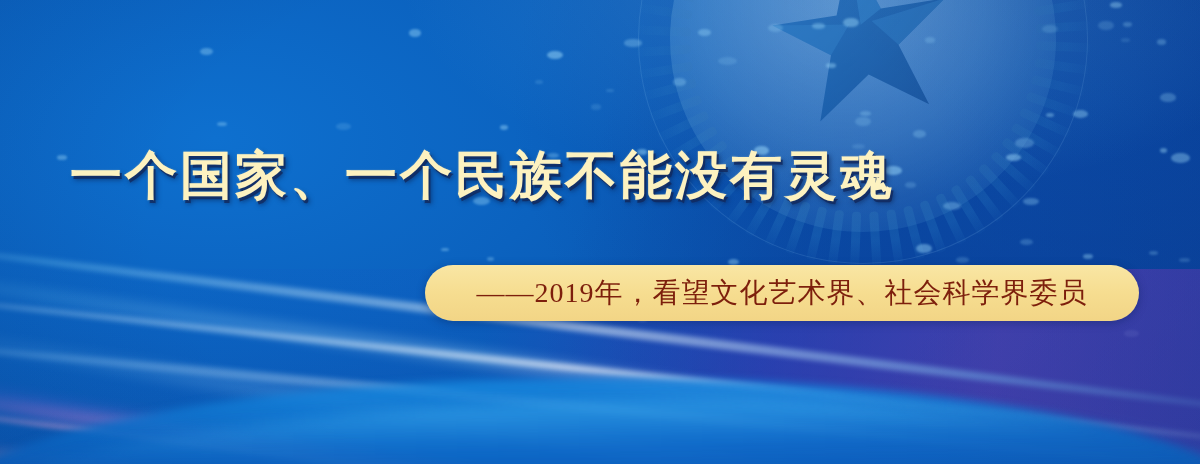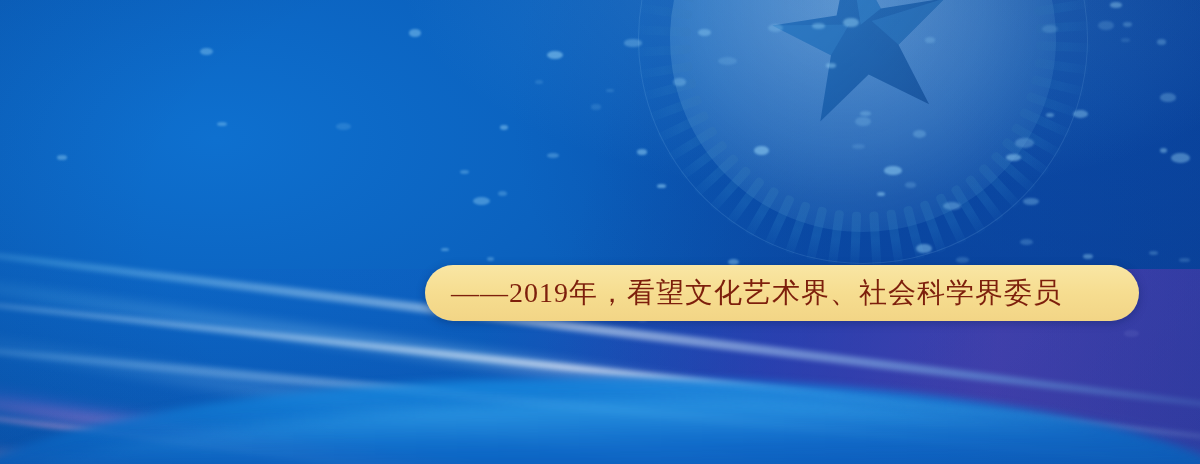--- a/index.html
+++ b/index.html
@@ -149,21 +149,21 @@
     position: absolute;
     left: 425px;
     top: 265px;
     width: 714px;
     height: 56px;
     border-radius: 28px;
     background: linear-gradient(180deg, #f9e6a4 0%, #f6dd90 50%, #f2d586 100%);
     box-shadow: 0 2px 8px rgba(6,30,80,.35);
     display: flex;
     align-items: center;
-    justify-content: flex-start;
+    justify-content: center;
     padding: 0 26px;
   }
   .subtitle-text {
     font-size: 28px;
     letter-spacing: 1px;
     color: #7d1f0c;
     white-space: nowrap;
     font-weight: 400;
   }
 </style>
@@ -313,19 +313,20 @@
       <div class="ray" style="top: 49%; height: 26px; opacity: 0.34; transform: rotate(9.8deg); background: linear-gradient(90deg, rgba(255, 255, 255, 0) 0%, rgba(176, 112, 216, 0.55) 14%, rgba(240, 160, 216, 0.95) 48%, rgba(176, 112, 216, 0.7) 76%, rgba(255, 255, 255, 0) 100%);"></div>
       <div class="ray" style="top: 55%; height: 11px; opacity: 0.55; transform: rotate(6deg); background: linear-gradient(90deg, rgba(255, 255, 255, 0) 0%, rgba(246, 223, 168, 0.55) 14%, rgba(255, 244, 212, 0.95) 48%, rgba(246, 223, 168, 0.7) 76%, rgba(255, 255, 255, 0) 100%);"></div>
       <div class="ray thin" style="top: 62%; height: 9px; opacity: 0.4; transform: rotate(4.4deg); background: linear-gradient(90deg, rgba(255, 255, 255, 0) 0%, rgba(127, 212, 250, 0.55) 14%, rgba(223, 244, 255, 0.95) 48%, rgba(127, 212, 250, 0.7) 76%, rgba(255, 255, 255, 0) 100%);"></div>
     </div>
   <div class="bottomwave"></div>
   <div class="bottomwave2"></div>
 
   <div class="bg-vign"></div>
 
   <div class="content">
+    <div class="headline">一个国家、一个民族不能没有灵魂</div>
 
     <div class="subtitle-pill">
       <span class="subtitle-text">——2019年，看望文化艺术界、社会科学界委员</span>
     </div>
   </div>
 
 </div>
 
 </body></html>

